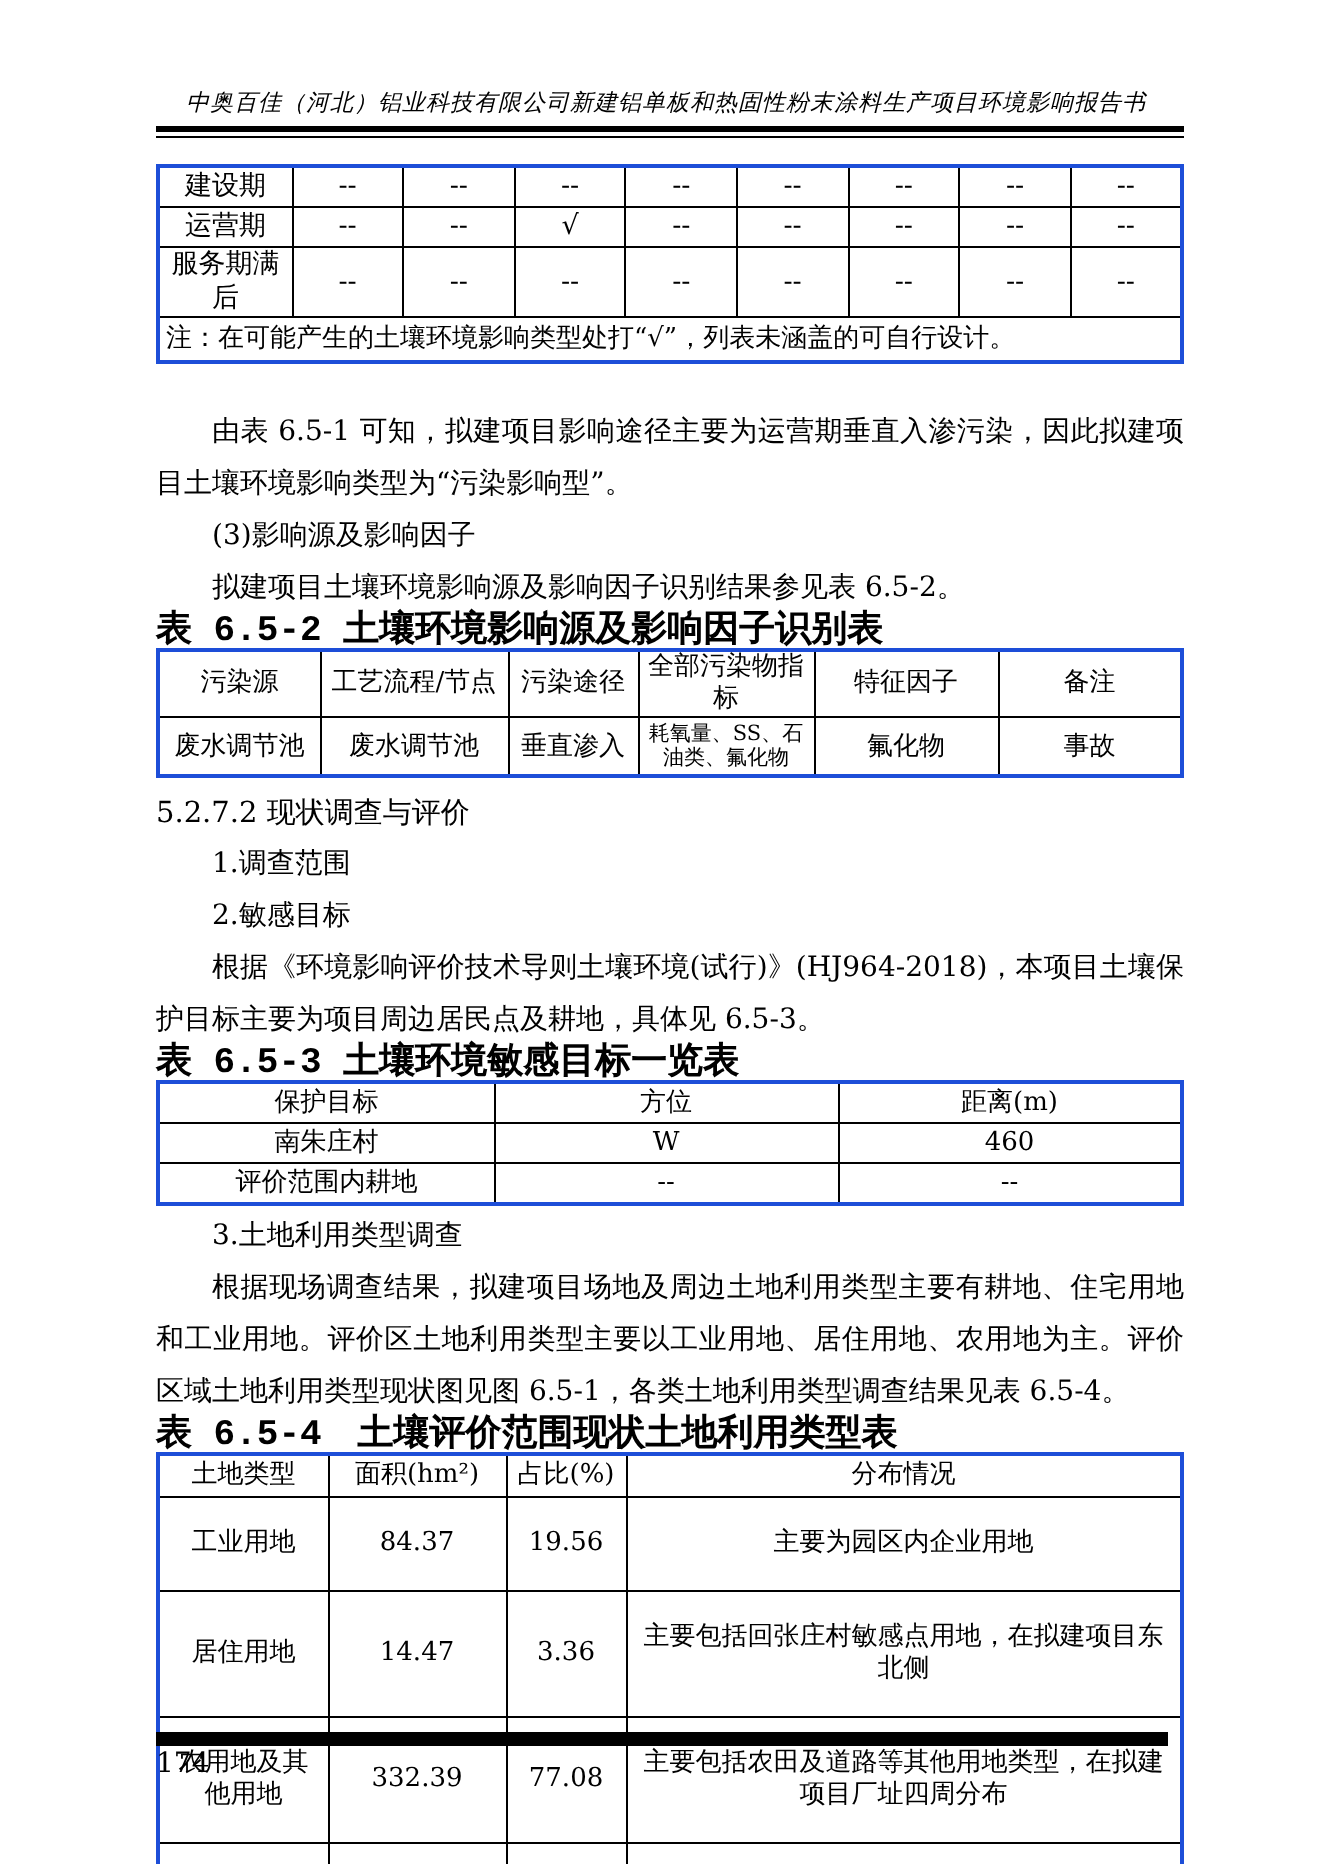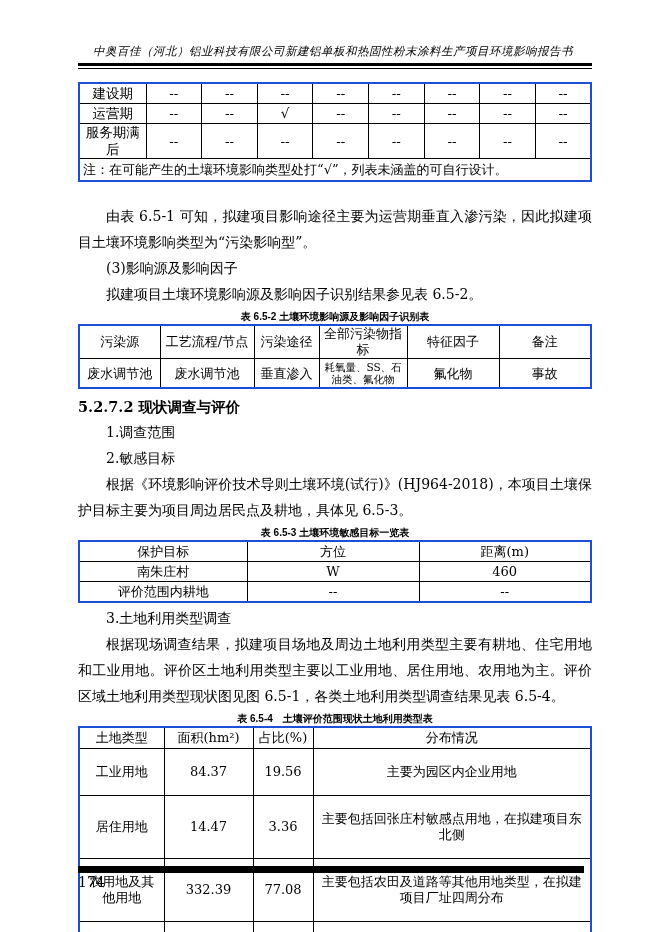--- a/index.html
+++ b/index.html
@@ -21,24 +21,24 @@
   table{border-collapse:collapse;table-layout:fixed;width:514px;border:2px solid #1d4ed8;}
   th,td{border:1px solid #000;text-align:center;font-weight:normal;padding:0 2px;overflow:hidden;}
   
   .top-table{margin-top:13px;font-size:13.5px;}
   .top-table td{height:19px;line-height:17px;}
   .top-table .note-cell{height:21px;text-align:left;font-size:13px;line-height:18px;padding-left:3px;}
   
   .para{margin:0;font-size:14px;line-height:26px;text-align:justify;text-indent:2em;}
   .p-conclusion{margin-top:21px;}
   .subhead{margin:0;font-size:14px;line-height:26px;text-indent:2em;}
-  .h-section{margin:6px 0 0 0;font-size:14.5px;line-height:24px;font-weight:bold;}
+  .h-section{margin:6px 0 0 0;font-size:14.5px;line-height:24px;font-weight:normal;}
   .tbl-title{
-    margin:2px 0 0 0;text-align:center;font-weight:bold;font-size:10px;line-height:15px;
-    font-family:Liberation Sans, sans-serif;
+    margin:2px 0 0 0;font-weight:bold;font-size:18px;line-height:15px;
+    font-family:Liberation Mono, monospace;
   }
   
   .t652{font-size:13px;}
   .t652 th{height:20px;line-height:16px;}
   .t652 td{height:28px;line-height:15px;}
   .t652 .small{font-size:10.5px;line-height:12px;}
   
   .t653{font-size:13px;}
   .t653 th,.t653 td{height:19px;line-height:16px;}
   

